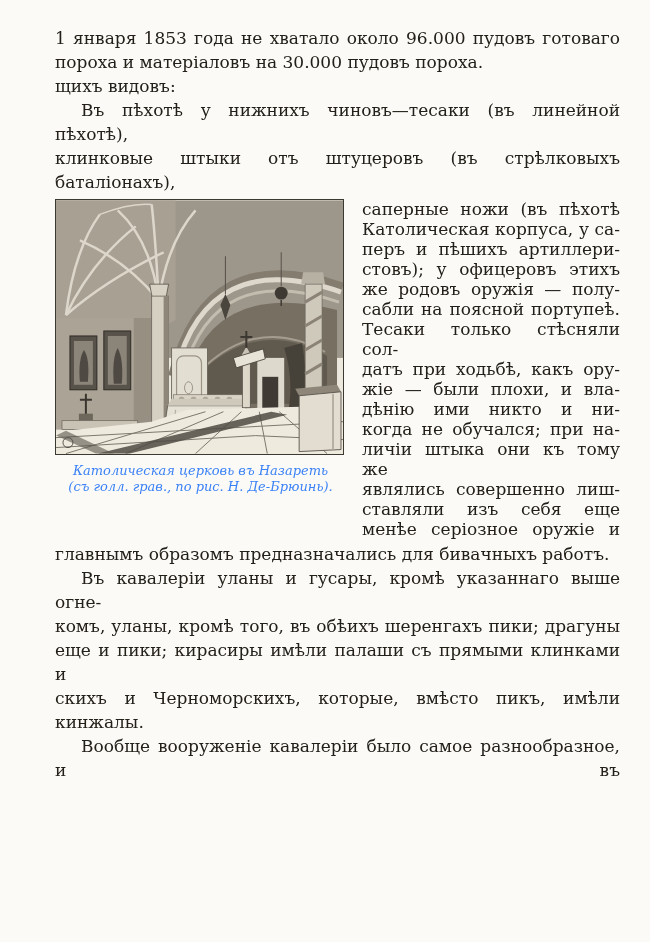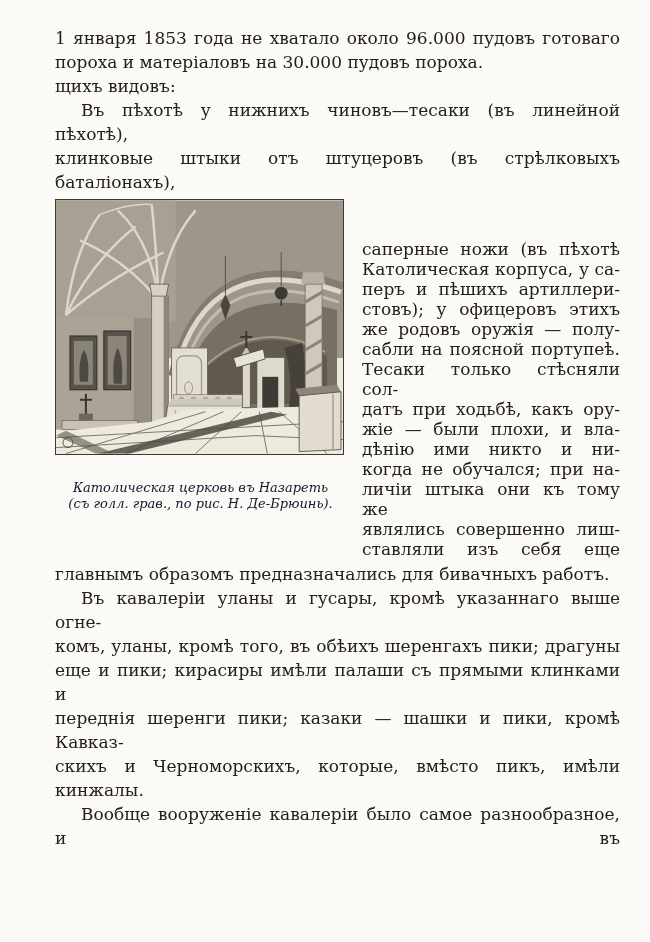--- a/index.html
+++ b/index.html
@@ -17,24 +17,24 @@
   }
   .tline.end{text-align-last:left;}
   .tline.ind{text-indent:26px;}
   .row{display:flex;margin-top:5px;}
   .figure{width:291px;flex:0 0 291px;margin-right:16px;}
   .frame{
     width:287px;border:1.5px solid #3c3832;background:#ece8de;
     line-height:0;
   }
   .caption{
-    margin-top:25px;text-align:center;font-style:italic;
-    font-size:13px;line-height:16px;color:#0f172a;
-  }
-  .rcol{flex:1;min-width:0;margin-top:40px;}
+    margin-top:8px;text-align:center;font-style:italic;
+    font-size:13px;line-height:16px;color:#3b82f6;
+  }
+  .rcol{flex:1;min-width:0;}
   .rcol .tline{font-size:17px;line-height:20px;}
   .after-fig{margin-top:3px;}
   i{font-style:italic;}
 </style>
 </head>
 <body>
 
 <div class="page">
 
   <div class="tline">1 января 1853 года не хватало около 96.000 пудовъ готоваго</div>
@@ -182,26 +182,26 @@
       <div class="tline">же родовъ оружія — полу-</div>
       <div class="tline">сабли на поясной портупеѣ.</div>
       <div class="tline">Тесаки только стѣсняли сол-</div>
       <div class="tline">датъ при ходьбѣ, какъ ору-</div>
       <div class="tline">жіе — были плохи, и вла-</div>
       <div class="tline">дѣнію ими никто и ни-</div>
       <div class="tline">когда не обучался; при на-</div>
       <div class="tline">личіи штыка они къ тому же</div>
       <div class="tline">являлись совершенно лиш-</div>
       <div class="tline">ставляли изъ себя еще</div>
+      <div class="tline">менѣе серіозное оружіе и</div>
     </div>
   </div>
 
   <div class="tline end after-fig">главнымъ образомъ предназначались для бивачныхъ работъ.</div>
 
   <div class="tline ind">Въ кавалеріи уланы и гусары, кромѣ указаннаго выше огне-</div>
   <div class="tline">комъ, уланы, кромѣ того, въ обѣихъ шеренгахъ пики; драгуны</div>
   <div class="tline">еще и пики; кирасиры имѣли палаши съ прямыми клинками и</div>
-  <div class="tline">переднія шеренги пики; казаки — шашки и пики, кромѣ Кавказ-</div>
   <div class="tline end">скихъ и Черноморскихъ, которые, вмѣсто пикъ, имѣли кинжалы.</div>
 
   <div class="tline ind">Вообще вооруженіе кавалеріи было самое разнообразное, и въ</div>
 
 </div>
 
 </body></html>

